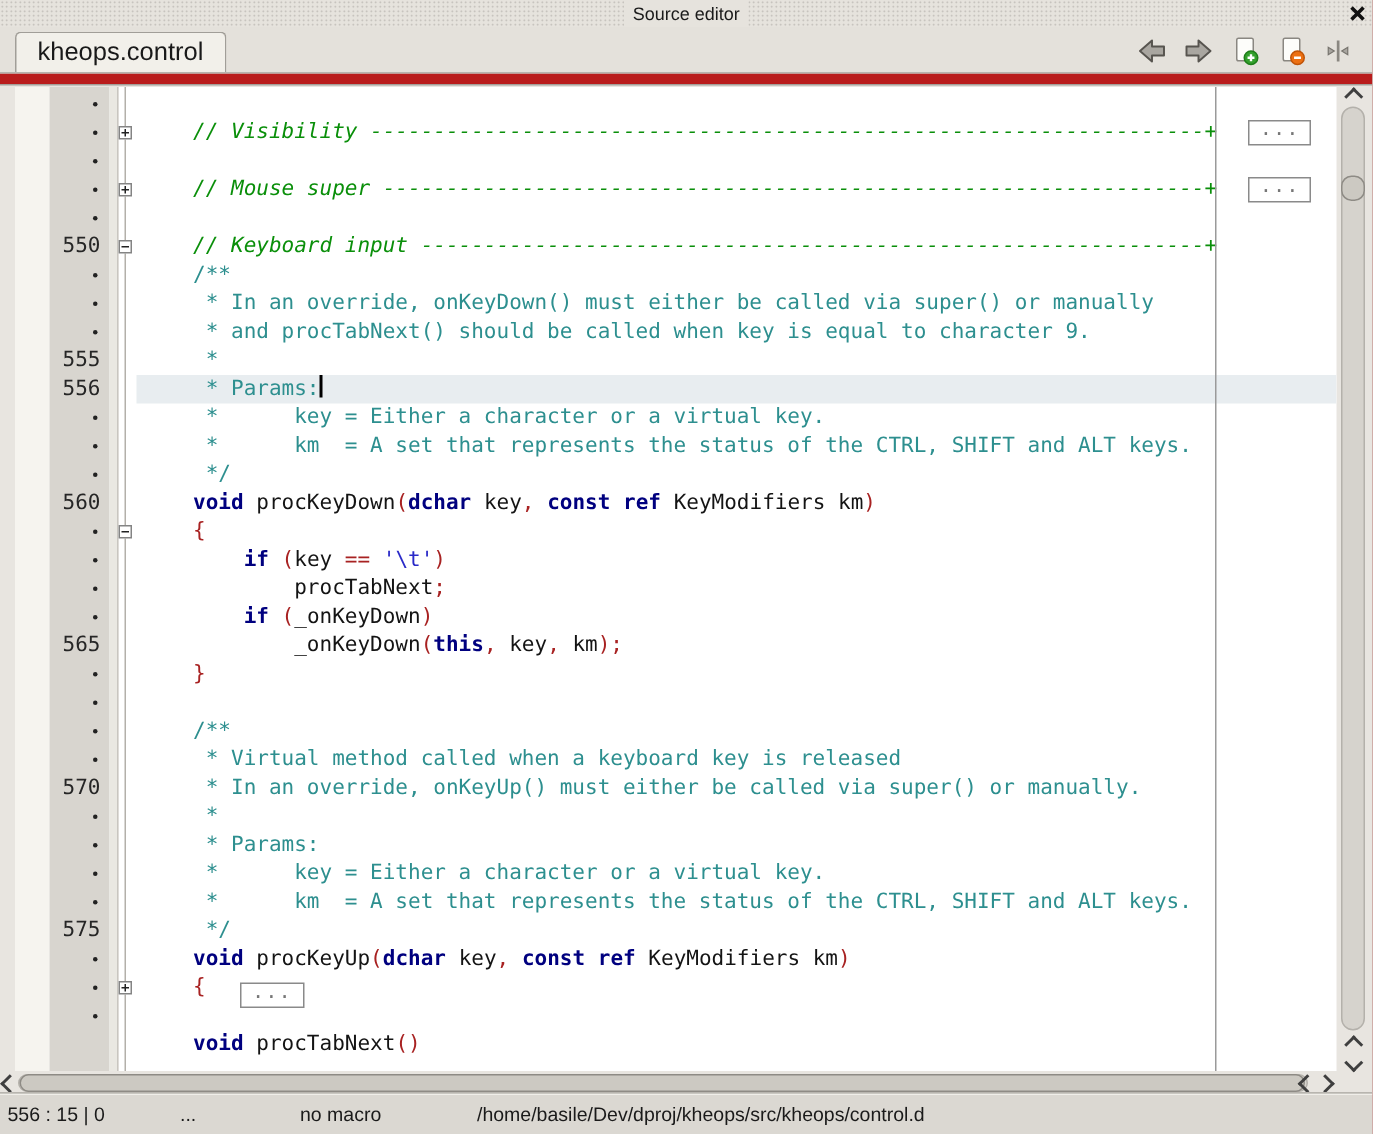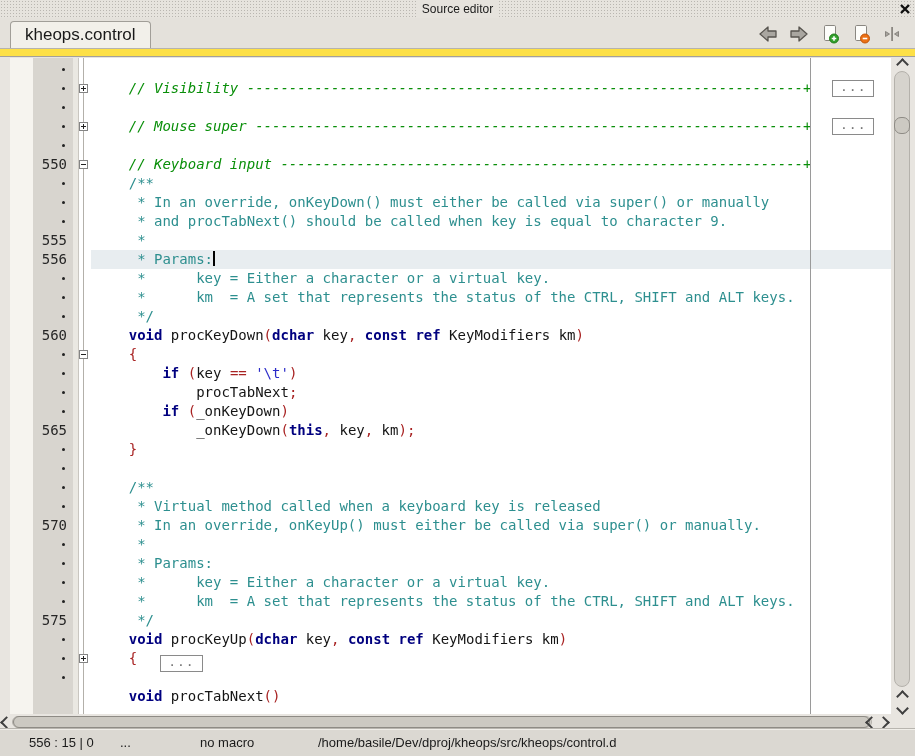--- a/index.html
+++ b/index.html
@@ -1,16 +1,16 @@
 <!DOCTYPE html>
 <html><head>
 <meta charset="utf-8">
 <style>
   html,body{margin:0;padding:0;background:#c8c5c0;}
-  .window{position:relative;width:915px;height:756px;background:#fde047;overflow:hidden;
+  .window{position:relative;width:915px;height:756px;background:#b91c1c;overflow:hidden;
           font-family:"Liberation Sans",sans-serif;}
 
   
   .titlebar{position:absolute;left:0;top:0;width:915px;height:18px;background:#e6e3dd;
     background-image:radial-gradient(#b9b6b0 26%,transparent 30%);background-size:3px 3px;
     display:flex;align-items:center;justify-content:center;}
   .titlebar .title{background:#e6e3dd;padding:0 6px;font-size:12px;color:#1a1a1a;line-height:18px;}
   .title-close{position:absolute;right:4px;top:3px;width:12px;height:12px;cursor:default;}
 
   
@@ -80,21 +80,21 @@
     border:1px solid #8e8b85;border-radius:6px;box-sizing:border-box;}
   .hstep{position:absolute;top:0;width:12px;height:14px;display:flex;align-items:center;justify-content:center;}
   .hstep.l{left:0;}
   .hstep.r1{right:14px;}
   .hstep.r2{right:2px;}
 
   
   .statusbar{position:absolute;left:0;top:728px;width:915px;height:28px;background:#dbd8d2;
     border-top:1px solid #b8b5af;box-shadow:inset 0 1px 0 #f0eee9;font-size:13px;color:#1a1a1a;}
   .statusbar span{position:absolute;top:6px;}
-  .st-pos{left:5px;margin-left:24px;}
+  .st-pos{left:5px;}
   .st-pend{left:120px;}
   .st-macro{left:200px;}
   .st-path{left:318px;}
 </style>
 </head>
 <body>
 
 <div class="window">
 
   <div class="titlebar">

